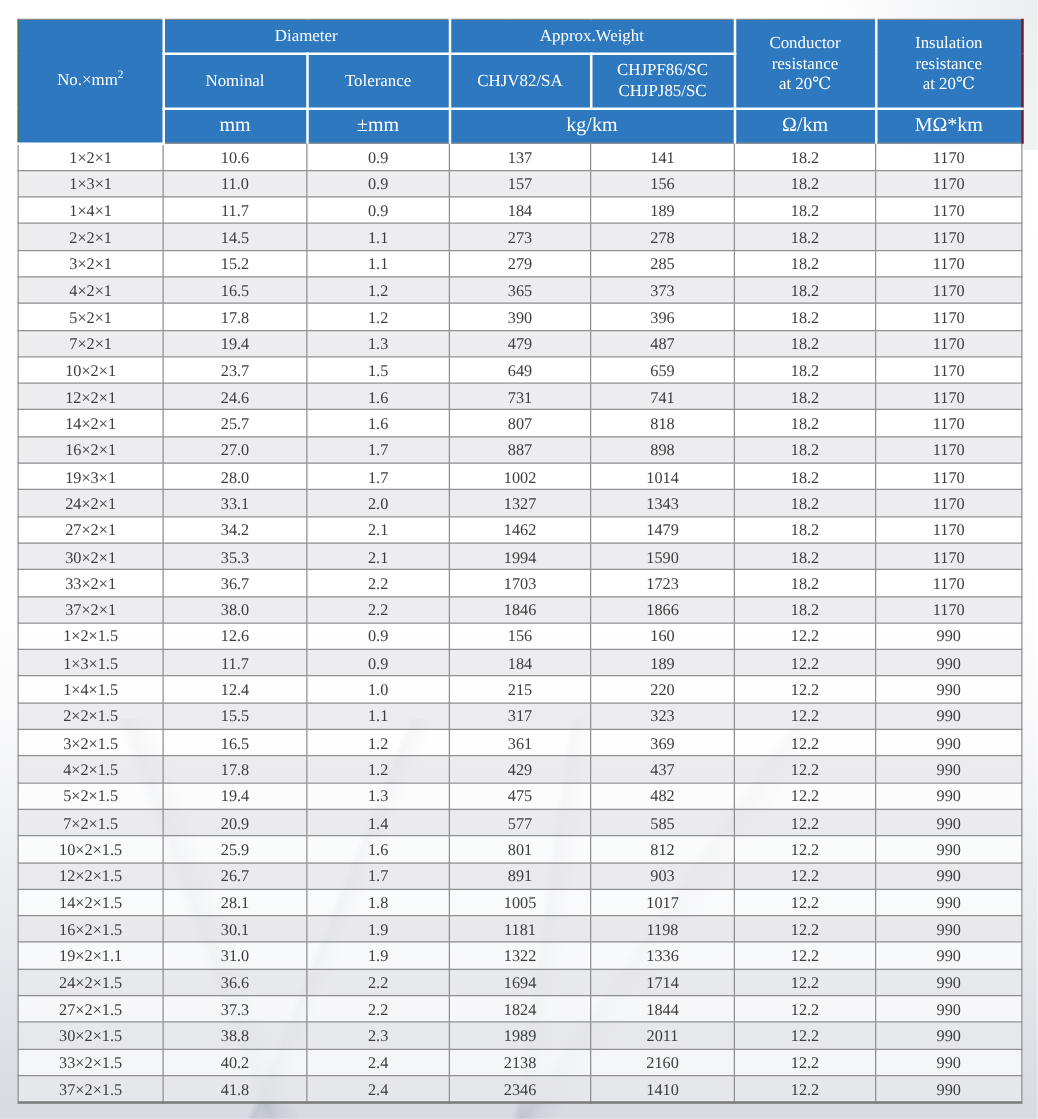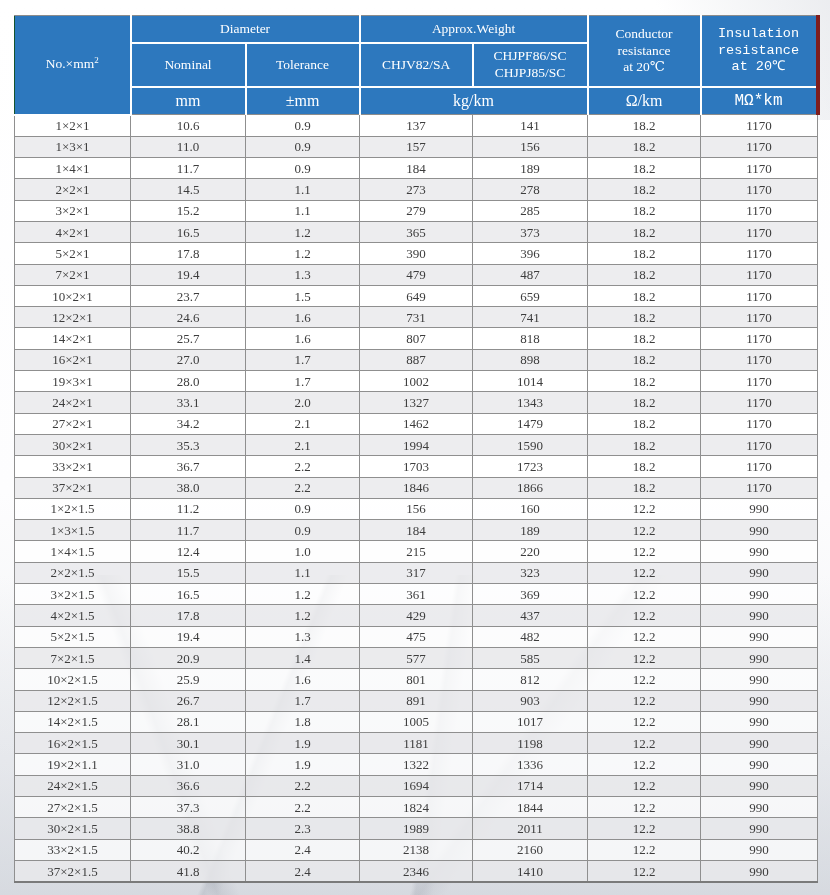--- a/index.html
+++ b/index.html
@@ -28,21 +28,21 @@
   }
   thead th{
     background:#2d78be;color:#ffffff;font-weight:normal;
     border:2px solid #ffffff;font-size:13.5px;text-align:center;
     padding:1px 2px;white-space:pre-line;line-height:1.25;
   }
   thead tr.r1 th{height:24px;}
   thead tr.r2 th{height:40px;}
   thead tr.r3 th{height:24px;border-bottom:1px solid #8c8c8c;font-size:16px;}
   thead th.edge-l{border-left:1px solid #14532d;}
-  thead th.edge-r{border-right:4px solid #7f1d1d;font-family:Liberation Mono, monospace;}
+  thead th.edge-r{border-right:2px solid #7f1d1d;}
   thead th.edge-t{border-top:1px solid #8c8c8c;}
   thead th sup{font-size:9px;vertical-align:super;line-height:0;}
   tbody td{
     height:20.3px;text-align:center;font-size:13px;color:#3d3d3d;
     border:1px solid #8f8f8f;padding:0 2px;line-height:1;
   }
   tbody tr:nth-child(odd) td{background:rgba(255,255,255,0.72);}
   tbody tr:nth-child(even) td{background:rgba(233,233,235,0.82);}
 </style>
 </head>
@@ -246,21 +246,21 @@
         <td>37×2×1</td>
         <td>38.0</td>
         <td>2.2</td>
         <td>1846</td>
         <td>1866</td>
         <td>18.2</td>
         <td>1170</td>
       </tr>
       <tr>
         <td>1×2×1.5</td>
-        <td>11.2</td>
+        <td>12.6</td>
         <td>0.9</td>
         <td>156</td>
         <td>160</td>
         <td>12.2</td>
         <td>990</td>
       </tr>
       <tr>
         <td>1×3×1.5</td>
         <td>11.7</td>
         <td>0.9</td>

